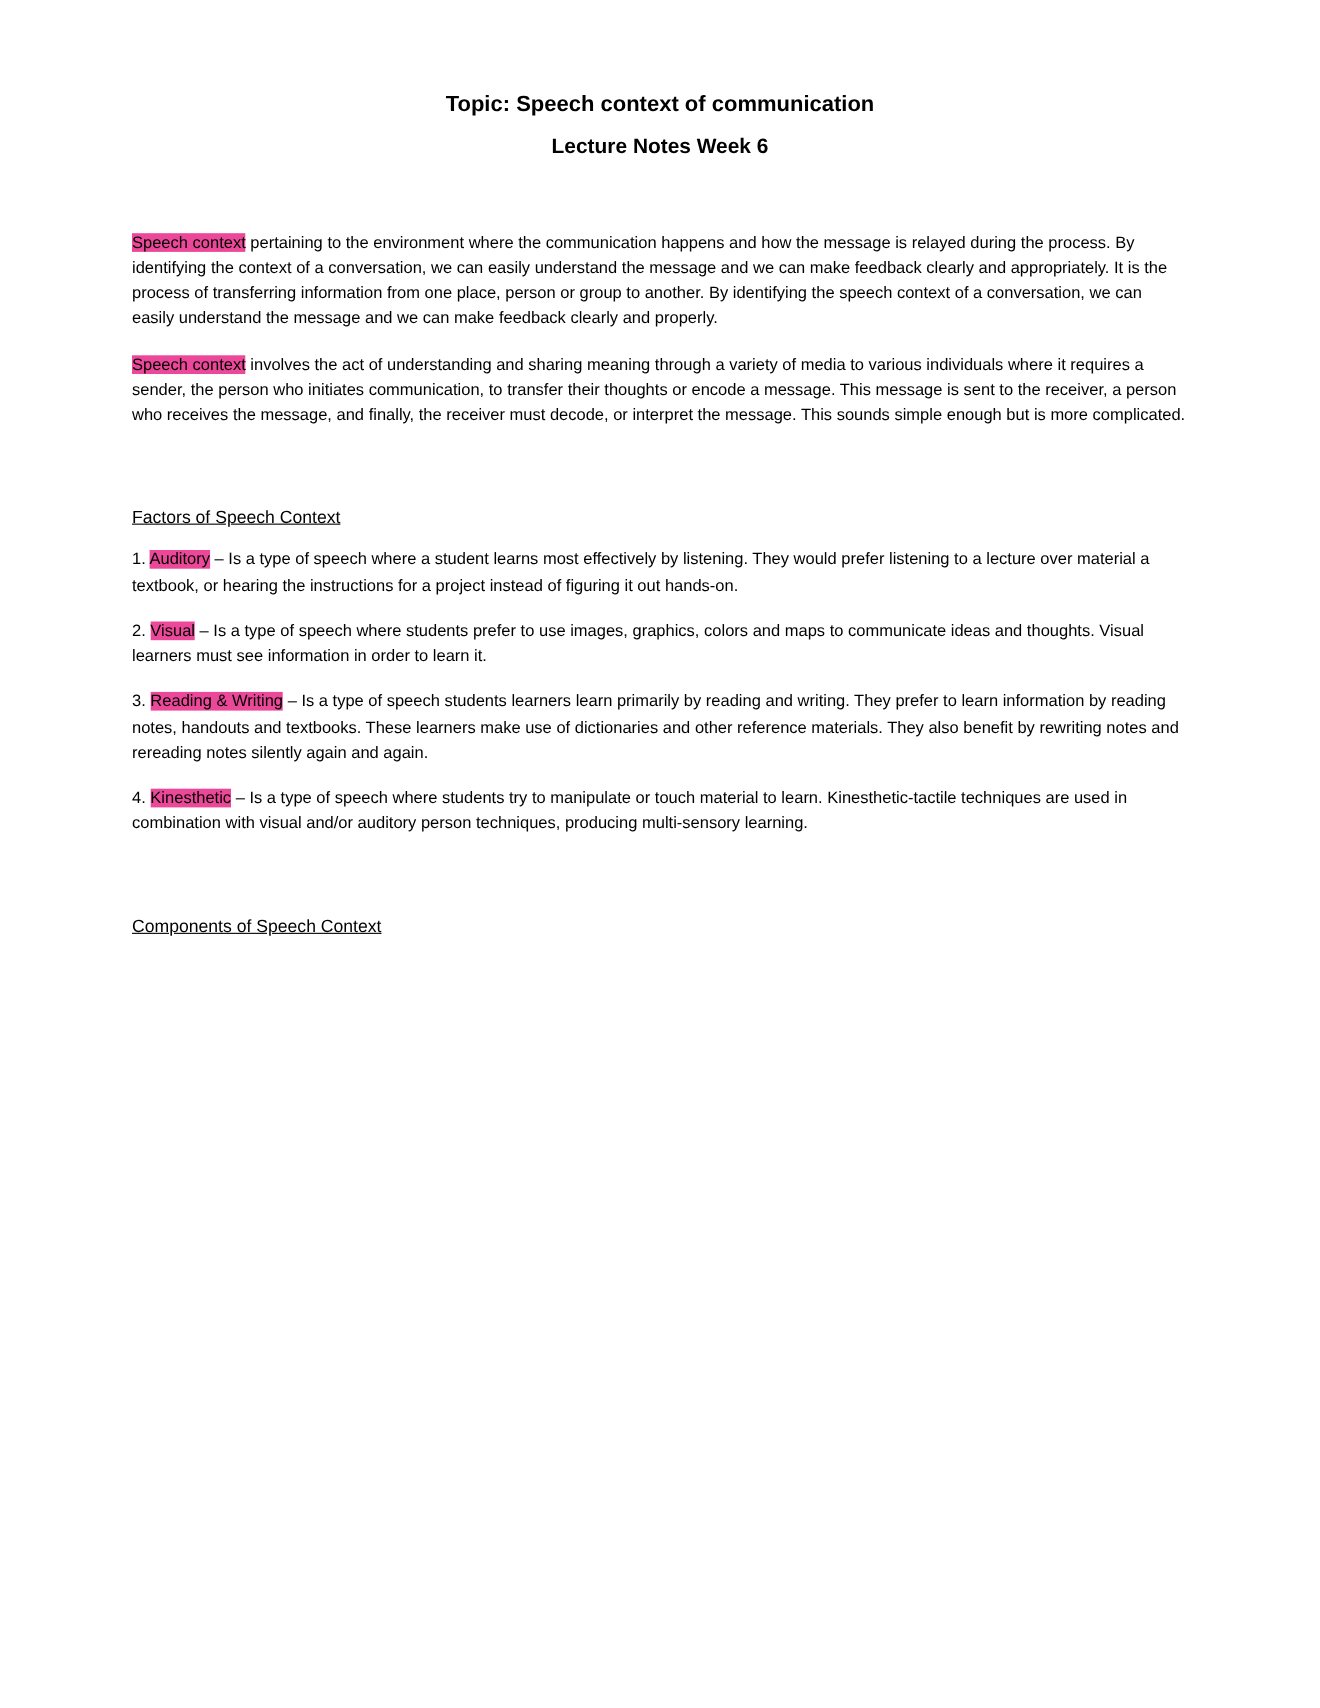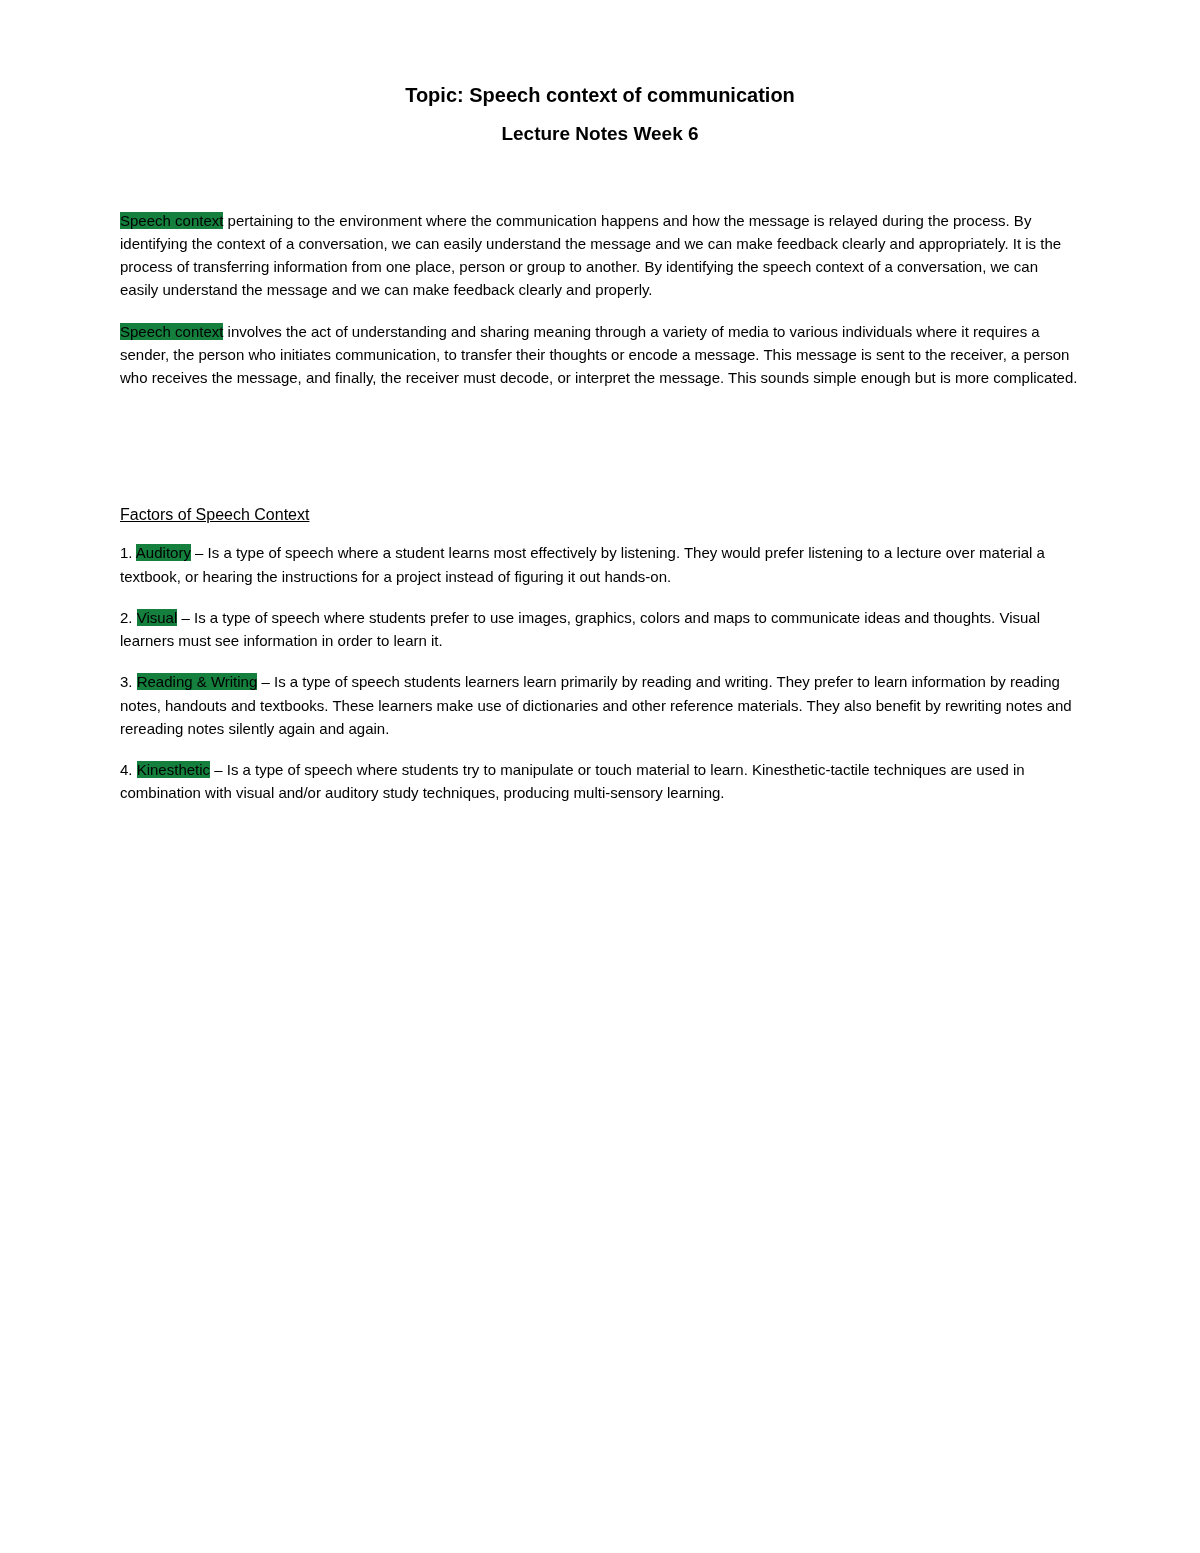--- a/index.html
+++ b/index.html
@@ -42,32 +42,31 @@
       margin-bottom: 14px;
       font-family: Arial, sans-serif;
     }
 
     .section-heading-underline {
       font-size: 16px;
       font-weight: normal;
       text-decoration: underline;
       margin-bottom: 14px;
       font-family: Arial, sans-serif;
-      margin-top: 44px;
     }
 
     .paragraph {
       margin-bottom: 18px;
       font-family: Arial, sans-serif;
       font-size: 15px;
       line-height: 1.55;
     }
 
     .highlight {
-      background-color: #15803d;
+      background-color: #ec4899;
     }
 
     .overview-section {
       margin-bottom: 40px;
     }
 
     .factors-section {
       margin-bottom: 40px;
     }
 
@@ -115,21 +114,22 @@
 
   <div class="list-item">
     <span>2. </span><span class="highlight">Visual</span><span> – Is a type of speech where students prefer to use images, graphics, colors and maps to communicate ideas and thoughts. Visual learners must see information in order to learn it.</span>
   </div>
 
   <div class="list-item">
     <span>3. </span><span class="highlight">Reading &amp; Writing</span><span> – Is a type of speech students learners learn primarily by reading and writing. They prefer to learn information by reading notes, handouts and textbooks. These learners make use of dictionaries and other reference materials. They also benefit by rewriting notes and rereading notes silently again and again.</span>
   </div>
 
   <div class="list-item">
-    <span>4. </span><span class="highlight">Kinesthetic</span><span> – Is a type of speech where students try to manipulate or touch material to learn. Kinesthetic-tactile techniques are used in combination with visual and/or auditory study techniques, producing multi-sensory learning.</span>
+    <span>4. </span><span class="highlight">Kinesthetic</span><span> – Is a type of speech where students try to manipulate or touch material to learn. Kinesthetic-tactile techniques are used in combination with visual and/or auditory person techniques, producing multi-sensory learning.</span>
   </div>
 </div>
 
 <div class="spacer"></div>
 
 <div class="components-section">
+  <div class="section-heading-underline">Components of Speech Context</div>
 
 </div>
 
 </body></html>

